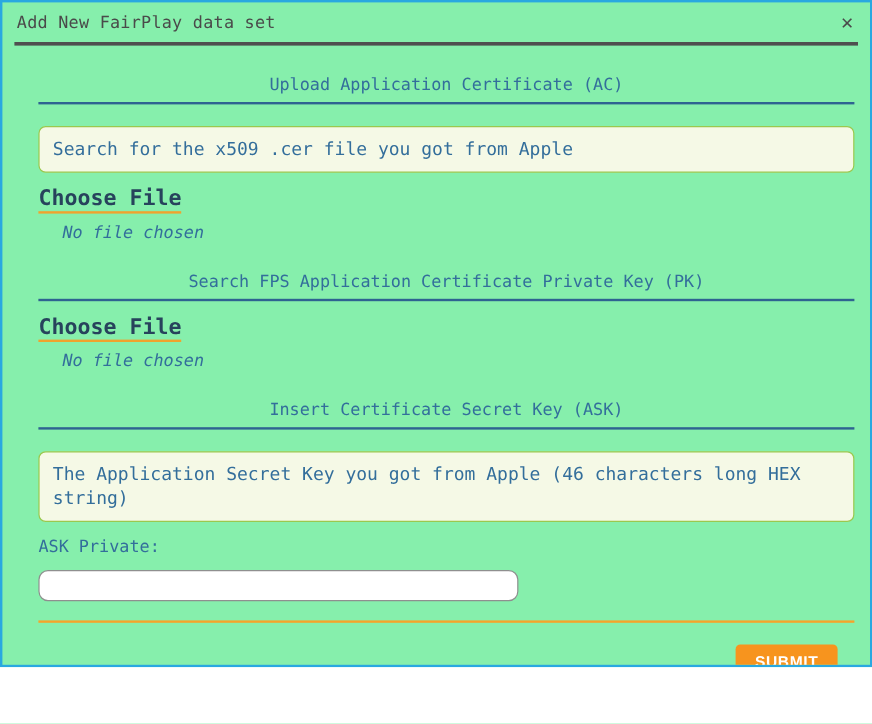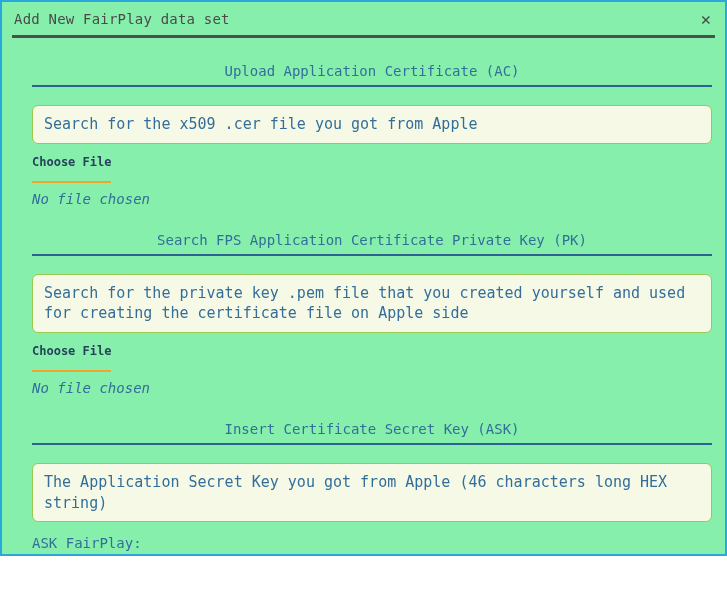--- a/index.html
+++ b/index.html
@@ -57,33 +57,34 @@
     border-radius: 6px;
     padding: 8px 11px;
     font-size: 15px;
     line-height: 1.38;
     color: #336e9b;
   }
 
   .choose-file {
     display: inline-block;
     margin-top: 11px;
-    font-size: 12px;
+    font-size: 18px;
     font-weight: 600;
     color: #27435c;
-    padding-bottom: 12px;
+    padding-bottom: 0;
     border-bottom: 2px solid #f0a32e;
     cursor: pointer;
   }
 
   .file-status {
     margin-top: 8px;
     font-size: 14px;
     font-style: italic;
     color: #336e9b;
+    margin-left: 20px;
   }
 
   .ask-label {
     margin-top: 13px;
     font-size: 14px;
     color: #336e9b;
   }
   .ask-input {
     display: block;
     margin-top: 11px;
@@ -139,33 +140,30 @@
       <div class="section-heading">Upload Application Certificate (AC)</div>
       <div class="hint-box">
         <span>Search for the x509 .cer file you got from Apple</span>
       </div>
       <div class="choose-file">Choose File</div>
       <div class="file-status">No file chosen</div>
     </div>
 
     <div class="section">
       <div class="section-heading">Search FPS Application Certificate Private Key (PK)</div>
-      <div class="hint-box">
-        <span>Search for the private key .pem file that you created yourself and used for creating the certificate file on Apple side</span>
-      </div>
       <div class="choose-file">Choose File</div>
       <div class="file-status">No file chosen</div>
     </div>
 
     <div class="section">
       <div class="section-heading">Insert Certificate Secret Key (ASK)</div>
       <div class="hint-box">
         <span>The Application Secret Key you got from Apple (46 characters long HEX string)</span>
       </div>
-      <div class="ask-label">ASK FairPlay:</div>
+      <div class="ask-label">ASK Private:</div>
       <input type="text" class="ask-input" value="" style="">
     </div>
 
     <div class="footer-divider"></div>
     <div class="footer">
       <button class="submit-btn">SUBMIT</button>
     </div>
 
   </div>
 </div>

